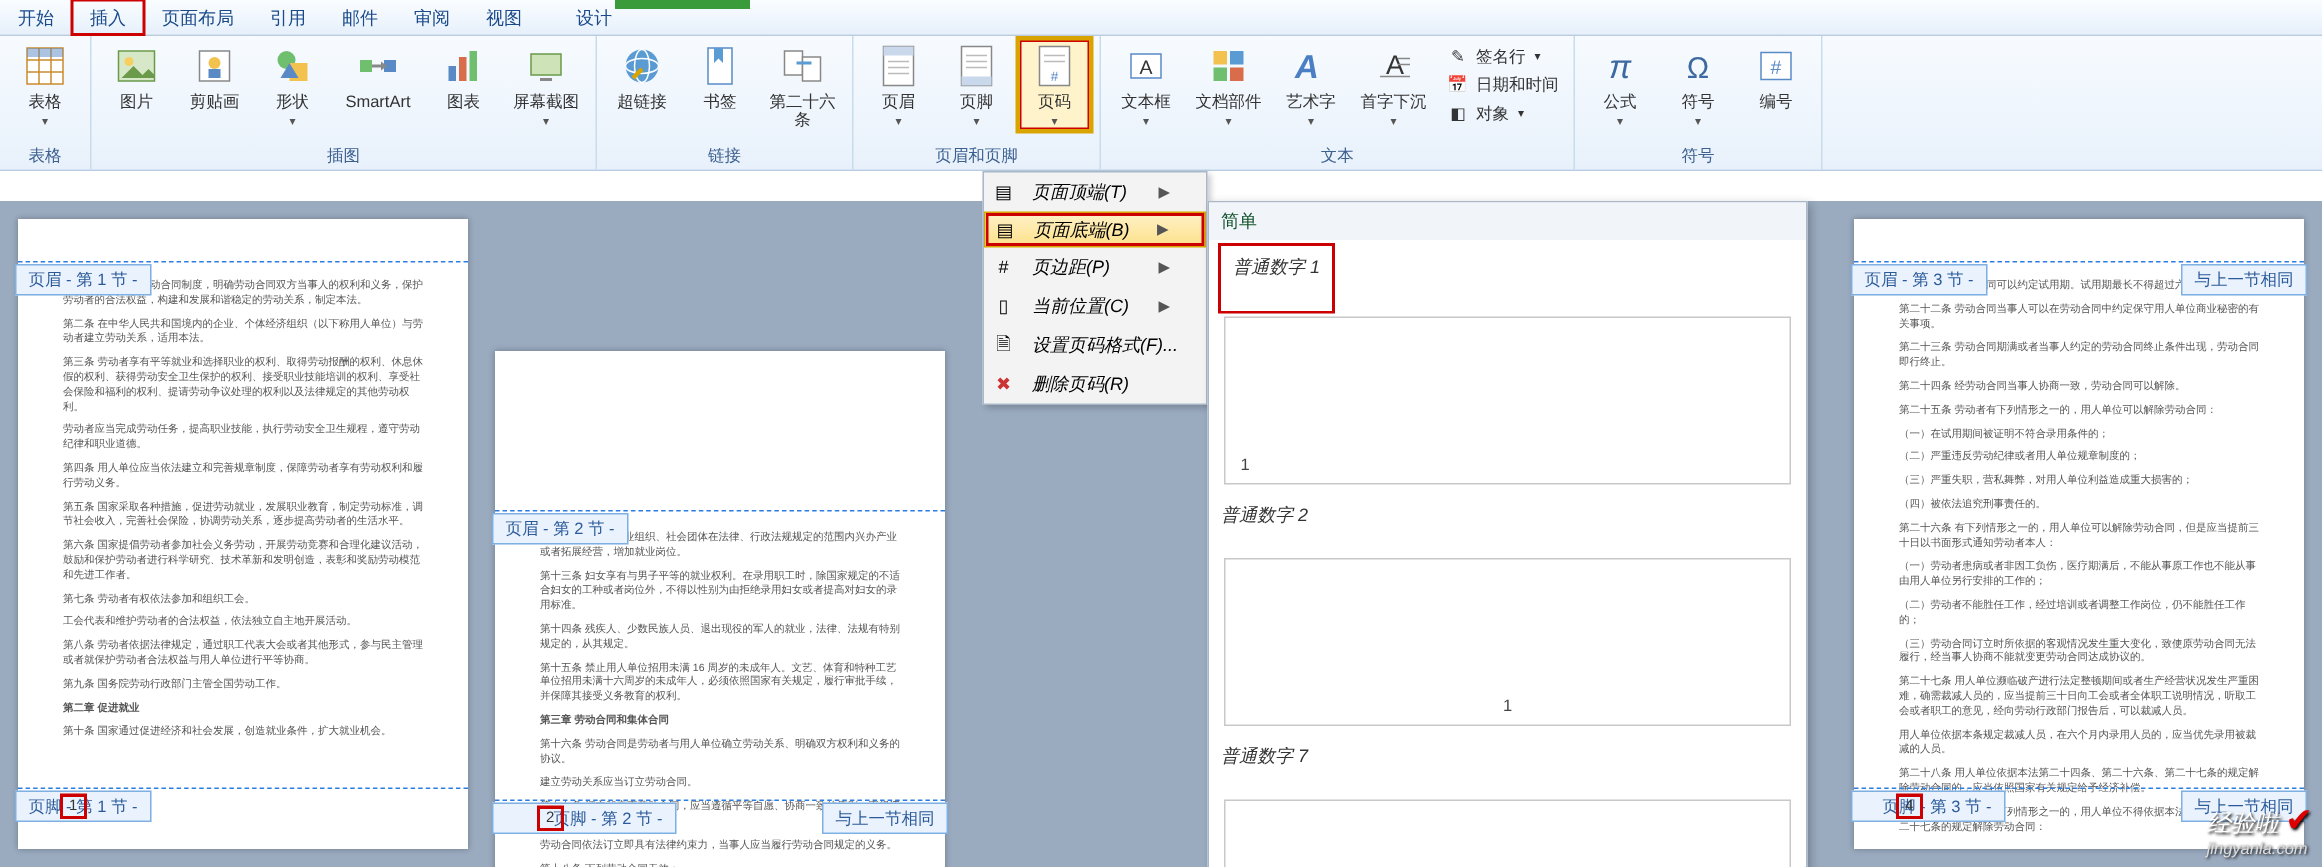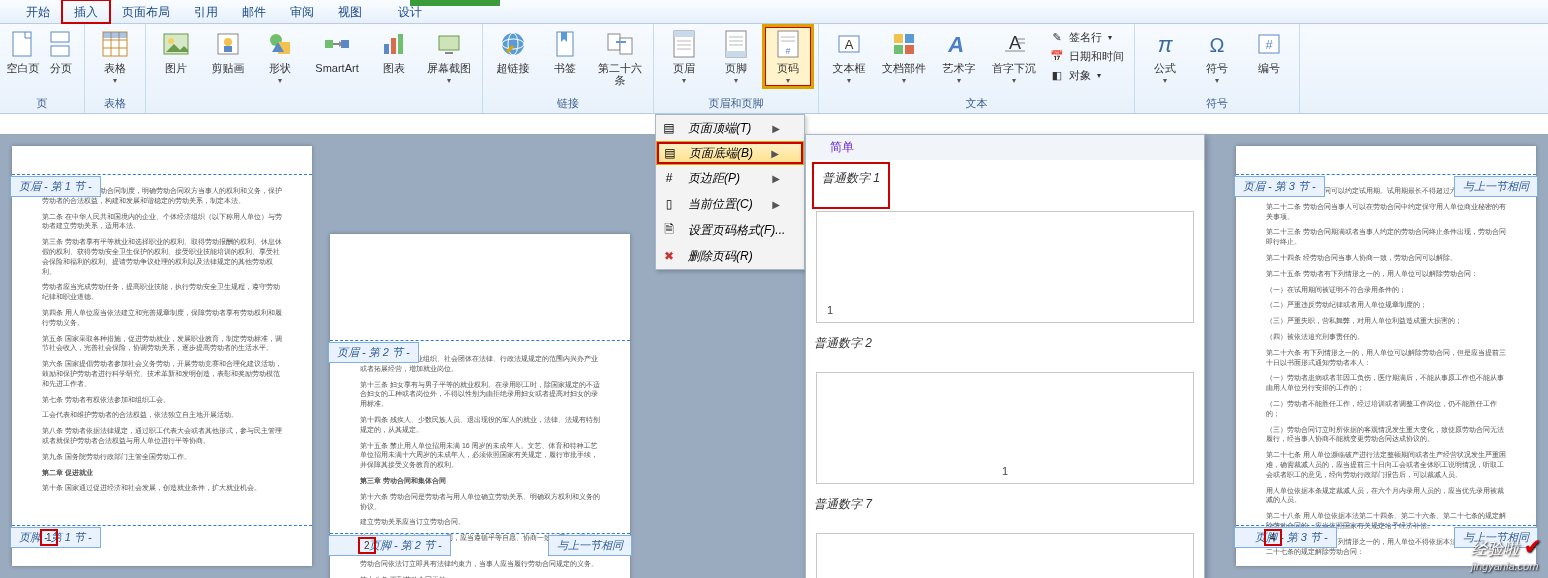--- a/index.html
+++ b/index.html
@@ -1,19 +1,19 @@
 <!DOCTYPE html>
 <html><head>
 <meta charset="utf-8">
 <style>
   * { margin: 0; padding: 0; box-sizing: border-box; font-family: "Microsoft YaHei", "SimSun", sans-serif; }
   body { background: #fff; width: 1548px; height: 578px; overflow: hidden; position: relative; }
 
   
-  .tabbar { display: flex; height: 24px; background: linear-gradient(#fafdff,#e6f0fb); border-bottom: 1px solid #bcd; font-size: 12px; padding-left: 14px; }
+  .tabbar { display: flex; height: 24px; background: linear-gradient(#fafdff,#e6f0fb); border-bottom: 1px solid #bcd; font-size: 12px; }
   .tab { padding: 4px 12px; color: #1a4a8a; cursor: pointer; position: relative; }
   .tab.highlight { outline: 2px solid #c00; outline-offset: -1px; }
   .tab-green { position: absolute; left: 410px; top: 0; width: 90px; height: 6px; background: #3a9b3a; }
 
   
   .ribbon { display: flex; height: 90px; background: linear-gradient(#f7fbff,#e8f1fb); border-bottom: 1px solid #b8cde5; }
   .group { display: flex; flex-direction: column; border-right: 1px solid #c8dceb; padding: 2px 6px 0 6px; }
   .group-items { display: flex; flex: 1; align-items: flex-start; gap: 4px; }
   .group-label { text-align: center; font-size: 11px; color: #3c6090; padding: 2px 0; }
   .btn { display: flex; flex-direction: column; align-items: center; justify-content: flex-start; width: 48px; padding: 2px 0; font-size: 11px; color: #333; cursor: pointer; gap: 2px; }
@@ -29,31 +29,31 @@
   .menu { position: absolute; background: #f3f3f3; border: 1px solid #a9b8c8; font-size: 12px; box-shadow: 2px 2px 4px rgba(0,0,0,0.2); z-index: 50; }
   .menu-item { display: flex; align-items: center; height: 26px; padding: 0 18px 0 0; cursor: pointer; position:relative; }
   .menu-item .mi-ico{ width:26px; display:flex; align-items:center; justify-content:center;}
   .menu-item .mi-txt{ padding-left:6px; flex:1;font-style:italic;}
   .menu-item .mi-arrow{ font-size:10px; color:#555; padding-right:6px;}
   .menu-item.hover { background: linear-gradient(#fef2c8,#fde08a); border:1px solid #d9a400; height:24px; }
   .menu-item.hover.redbox{ box-shadow: inset 0 0 0 2px #c00; }
 
   
   .gallery { position:absolute; left:805px; top:134px; width:400px; background:#fff; border:1px solid #a9b8c8; box-shadow:2px 2px 6px rgba(0,0,0,0.25); z-index:60; font-size:12px;}
-  .gallery .ghdr{ background:#f1f5fa; padding:4px 24px; color:#6d28d9; font-size:12px;}
+  .gallery .ghdr{ background:#f1f5fa; padding:4px 8px; color:#14532d; font-size:12px;}
   .gallery .gcat{ padding:6px 8px 20px 8px; color:#333; font-weight:normal;font-style:italic;}
   .gallery .gopt{ margin:0 10px 6px 10px; border:1px solid #c8c8c8; height:112px; position:relative; background:#fff; cursor:pointer;}
   .gnum{ position:absolute; font-size:11px; color:#444;}
 
   
   .docarea{ position:absolute; left:0; top:134px; right:0; bottom:0; background:#9aaabf; padding:12px; display:flex; gap:18px; overflow:hidden;}
   .page{ background:#fff; width:300px; height:420px; position:relative; box-shadow:0 0 4px rgba(0,0,0,0.3); font-size:7px; color:#555; padding:40px 30px 40px 30px;}
   .page.p2{ margin-top:88px;}
   .page .dashed{ position:absolute; left:0; right:0; border-top:1px dashed #2b7de1;}
-  .tag{ position:absolute; background:#eaf3fd; border:1px solid #7fb0e4; font-size:11px; color:#2b5a9a; padding:2px 8px; white-space:nowrap;font-style:italic;}
+  .tag{ position:absolute; background:#eaf3fd; border:1px solid #7fb0e4; font-size:11px; color:#2b5a9a; padding:2px 8px; white-space:nowrap;}
   .tag.right{ right:-2px;}
   .redbox{ box-shadow: 0 0 0 2px #c00;}
   .bodytxt p{ margin-bottom:6px; line-height:1.4;}
   .footnum{ position:absolute; font-size:10px; color:#333; }
 
   .watermark{position:absolute; right:6px; bottom:6px; color:#fff; font-style:italic; font-size:16px; text-shadow:1px 1px 2px #000;}
   .watermark .chk{color:#d00;font-style:normal;font-size:22px;}
   .watermark .dom{display:block;font-size:11px;color:#ddd;font-style:italic;}
 
   svg{display:block;}
@@ -68,43 +68,20 @@
   <div class="tab">页面布局</div>
   <div class="tab">引用</div>
   <div class="tab">邮件</div>
   <div class="tab">审阅</div>
   <div class="tab">视图</div>
   <div class="tab" style="margin-left:12px">设计</div>
 </div>
 
 <div class="ribbon">
 
-  <div class="group">
-    <div class="group-items">
-      <div class="btn" style="width:34px">
-        <span class="ico">
-            <svg width="24" height="28">
-              <rect x="2" y="2" width="18" height="24" fill="#fff" stroke="#5a8ac6"></rect>
-              <path d="M14 2v6h6" fill="none" stroke="#5a8ac6"></path>
-            </svg>
-          </span>
-        <span class="lbl">空白页</span>
-      </div>
-      <div class="btn" style="width:34px">
-        <span class="ico">
-            <svg width="24" height="28">
-              <rect x="2" y="2" width="18" height="10" fill="#fff" stroke="#5a8ac6"></rect>
-              <rect x="2" y="16" width="18" height="10" fill="#fff" stroke="#5a8ac6"></rect>
-            </svg>
-          </span>
-        <span class="lbl">分页</span>
-      </div>
-    </div>
-    <div class="group-label">页</div>
-  </div>
 
   <div class="group">
     <div class="group-items">
       <div class="btn">
         <span class="ico">
             <svg width="28" height="28">
               <rect x="2" y="2" width="24" height="24" fill="#fff" stroke="#c98b2e"></rect>
               <line x1="2" y1="10" x2="26" y2="10" stroke="#c98b2e"></line>
               <line x1="2" y1="18" x2="26" y2="18" stroke="#c98b2e"></line>
               <line x1="10" y1="2" x2="10" y2="26" stroke="#c98b2e"></line>
@@ -177,20 +154,21 @@
           <span class="ico">
             <svg width="28" height="28">
               <rect x="4" y="6" width="20" height="14" fill="#cfe3b8" stroke="#6a9a4a"></rect>
               <rect x="10" y="22" width="8" height="2" fill="#888"></rect>
             </svg>
           </span>
           <span class="lbl">屏幕截图</span>
           <span class="drop">▾</span>
         </div>
     </div>
+    <div class="group-label">插图</div>
   </div>
 
   <div class="group">
     <div class="group-items">
       <div class="btn">
           <span class="ico">
             <svg width="28" height="28">
               <circle cx="14" cy="14" r="11" fill="#5a9bd4"></circle>
               <ellipse cx="14" cy="14" rx="11" ry="5" fill="none" stroke="#fff"></ellipse>
               <ellipse cx="14" cy="14" rx="5" ry="11" fill="none" stroke="#fff"></ellipse>

